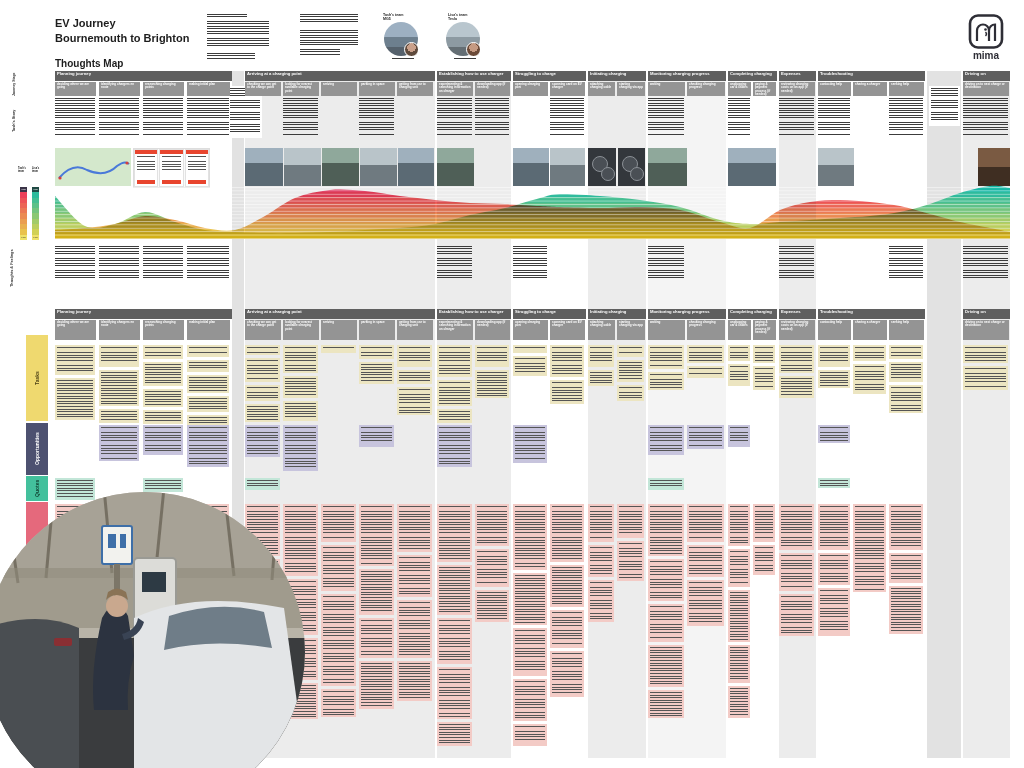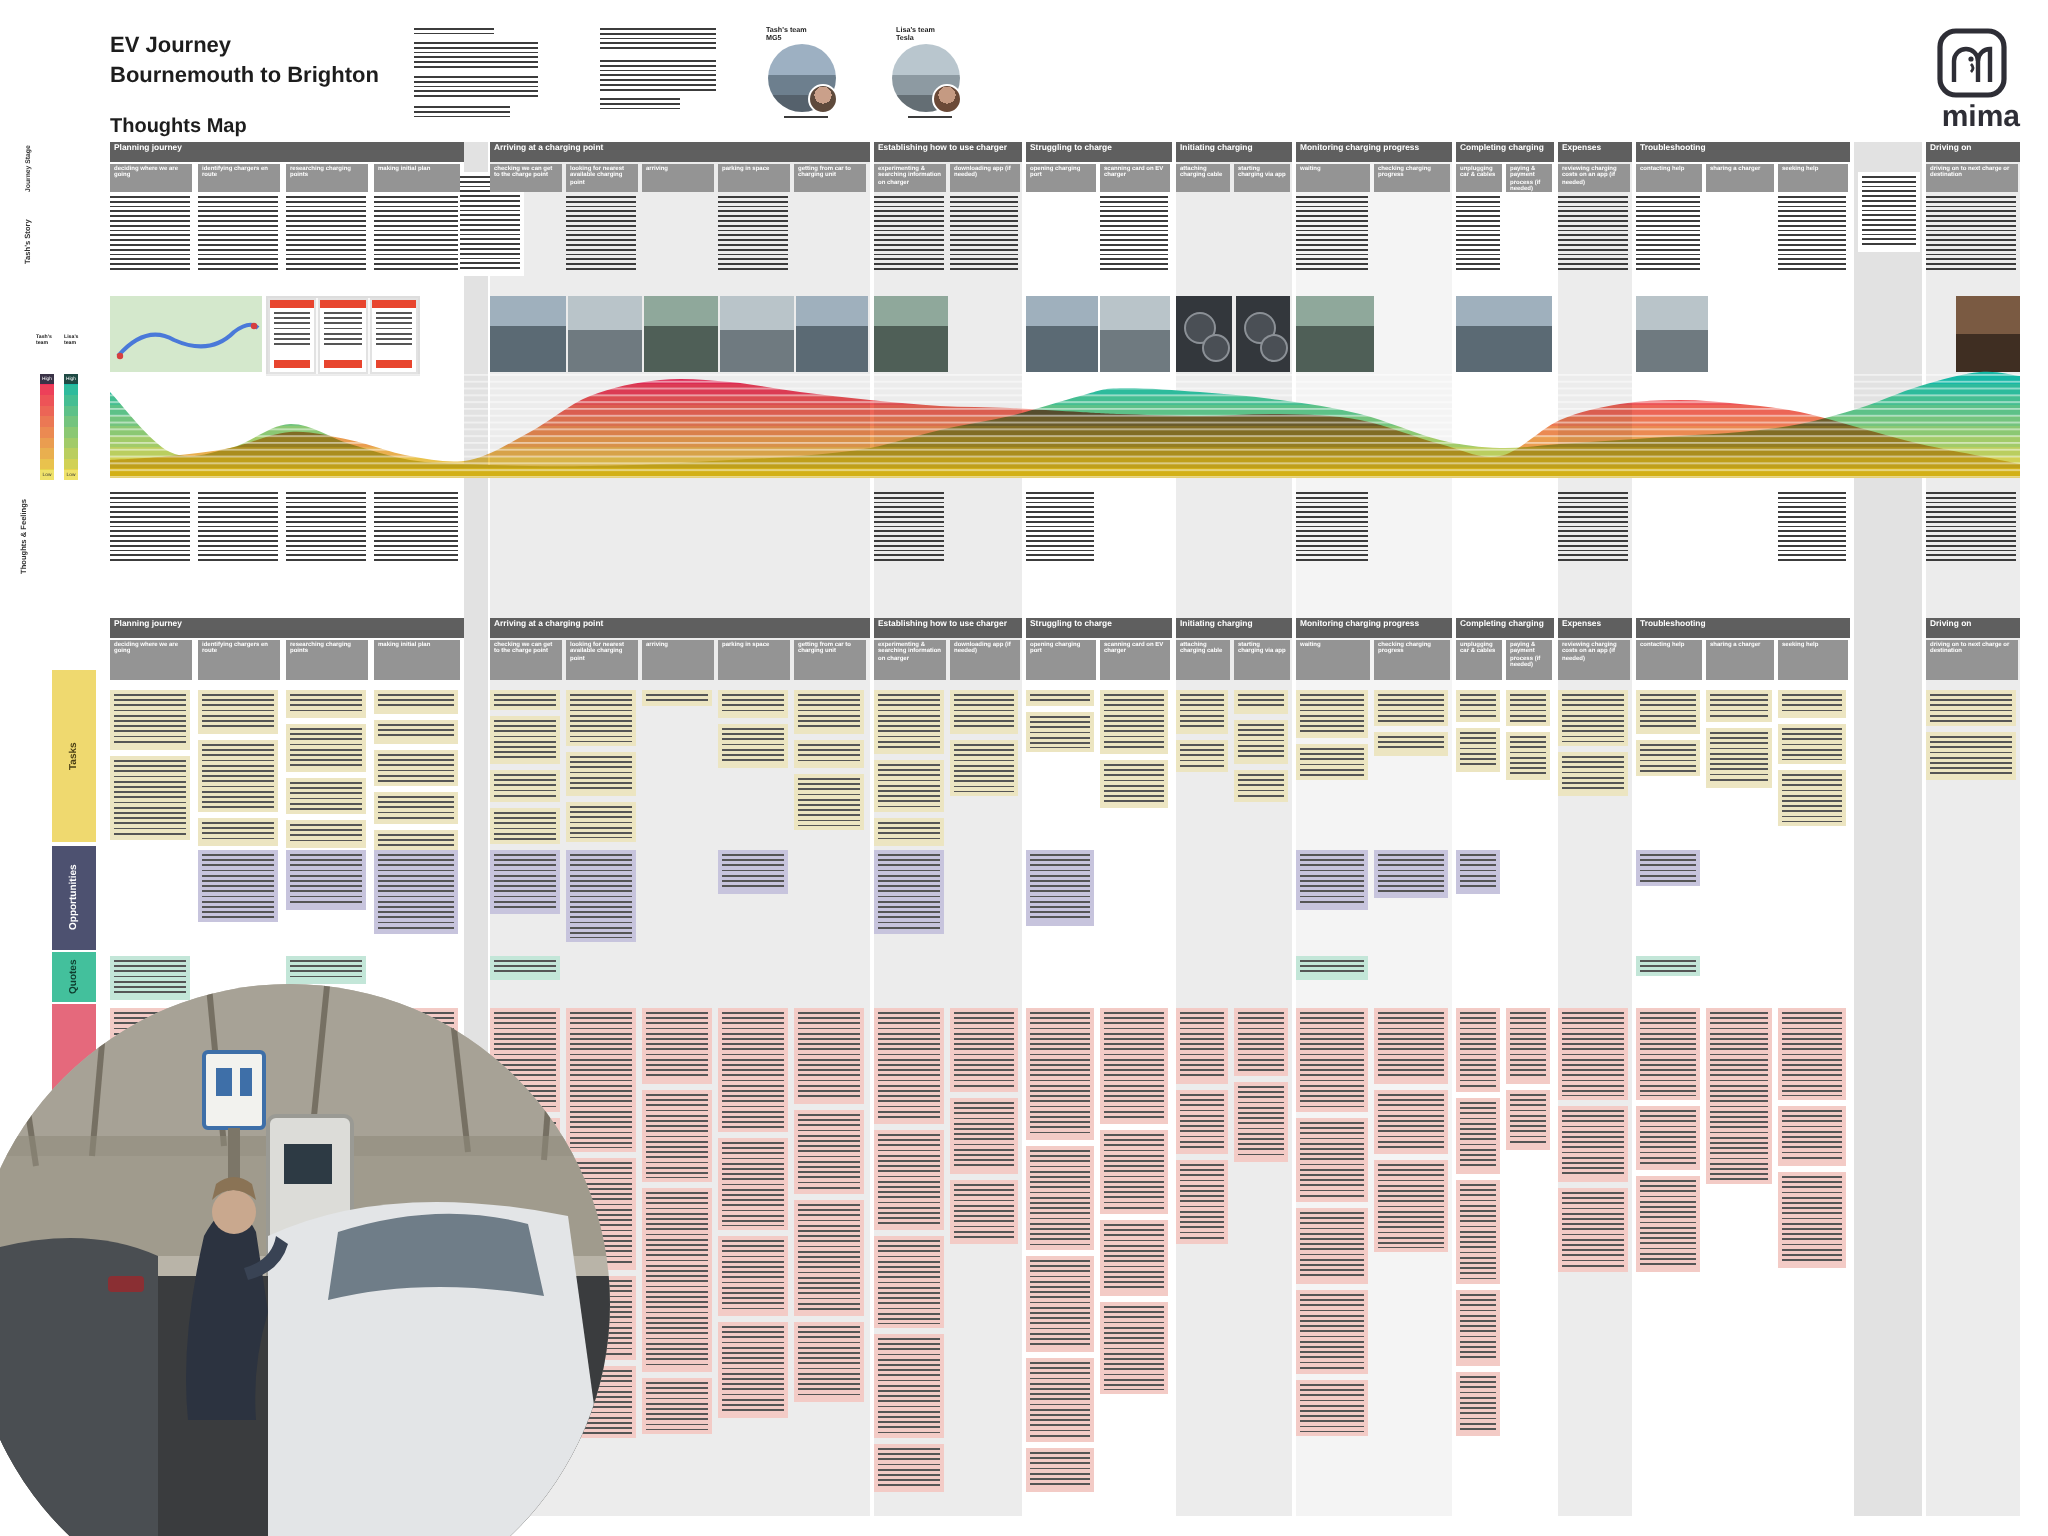--- a/index.html
+++ b/index.html
@@ -59,21 +59,21 @@
   <div class="sk" style="position:absolute;left:454px;top:58px;width:22px;height:2px;"></div>
 
   <div class="abs" style="left:962px;top:14px;width:48px;height:48px;">
     <svg width="48" height="36" viewBox="0 0 48 36">
       <rect x="8" y="1.5" width="32" height="32" rx="8" fill="none" stroke="#2e2e36" stroke-width="2.6"></rect>
       <path d="M15,27 V16.5 a6,6 0 0 1 12,0 V27" fill="none" stroke="#2e2e36" stroke-width="2.2"></path>
       <path d="M27,16.5 a6,6 0 0 1 6,-6 v16.5" fill="none" stroke="#2e2e36" stroke-width="2.2"></path>
       <circle cx="23.5" cy="15.5" r="1.3" fill="#2e2e36"></circle>
       <path d="M23.5,18 q2,2 0,4" fill="none" stroke="#2e2e36" stroke-width="1.4"></path>
     </svg>
-    <div style="font-size:15px;font-weight:bold;color:#2e2e36;text-align:right;margin-top:0;">mima</div>
+    <div style="font-size:10px;font-weight:bold;color:#2e2e36;text-align:center;margin-top:0;">mima</div>
   </div>
 
   <div class="h2" style="left:55px;top:58px;">Thoughts Map</div>
   <div class="h2" style="left:55px;top:294px;">Customer Experience Map</div>
 
   <div class="vlabel" style="left:12px;top:71px;height:26px;font-size:3.4px;">Journey Stage</div>
   <div class="vlabel" style="left:12px;top:98px;height:46px;font-size:3.8px;">Tash's Story</div>
   <div class="vlabel" style="left:10px;top:244px;height:48px;font-size:3.8px;">Thoughts &amp; Feelings</div>
 
   <div id="built">

